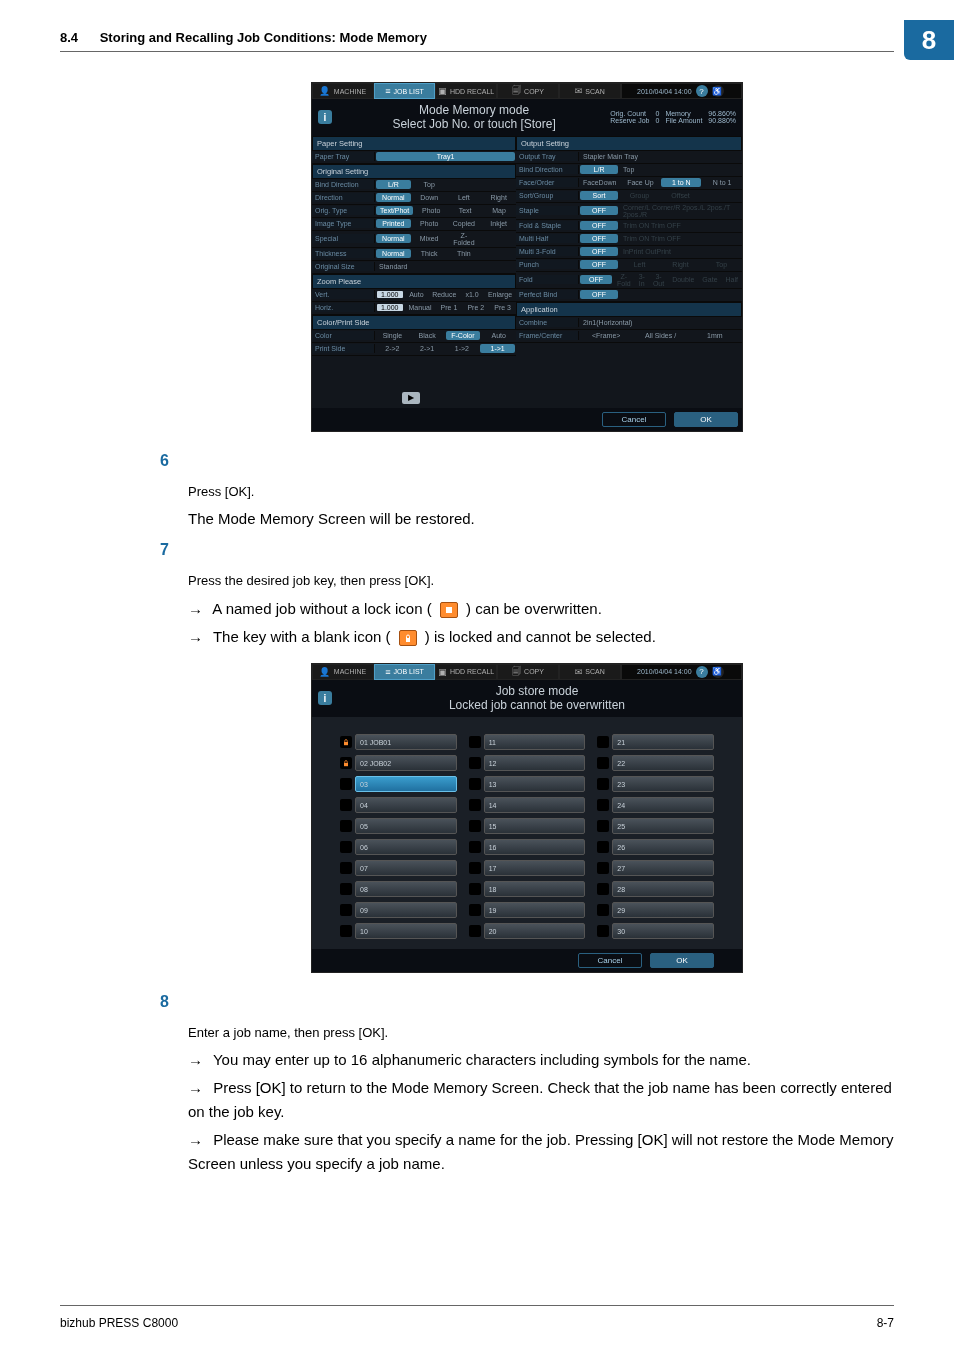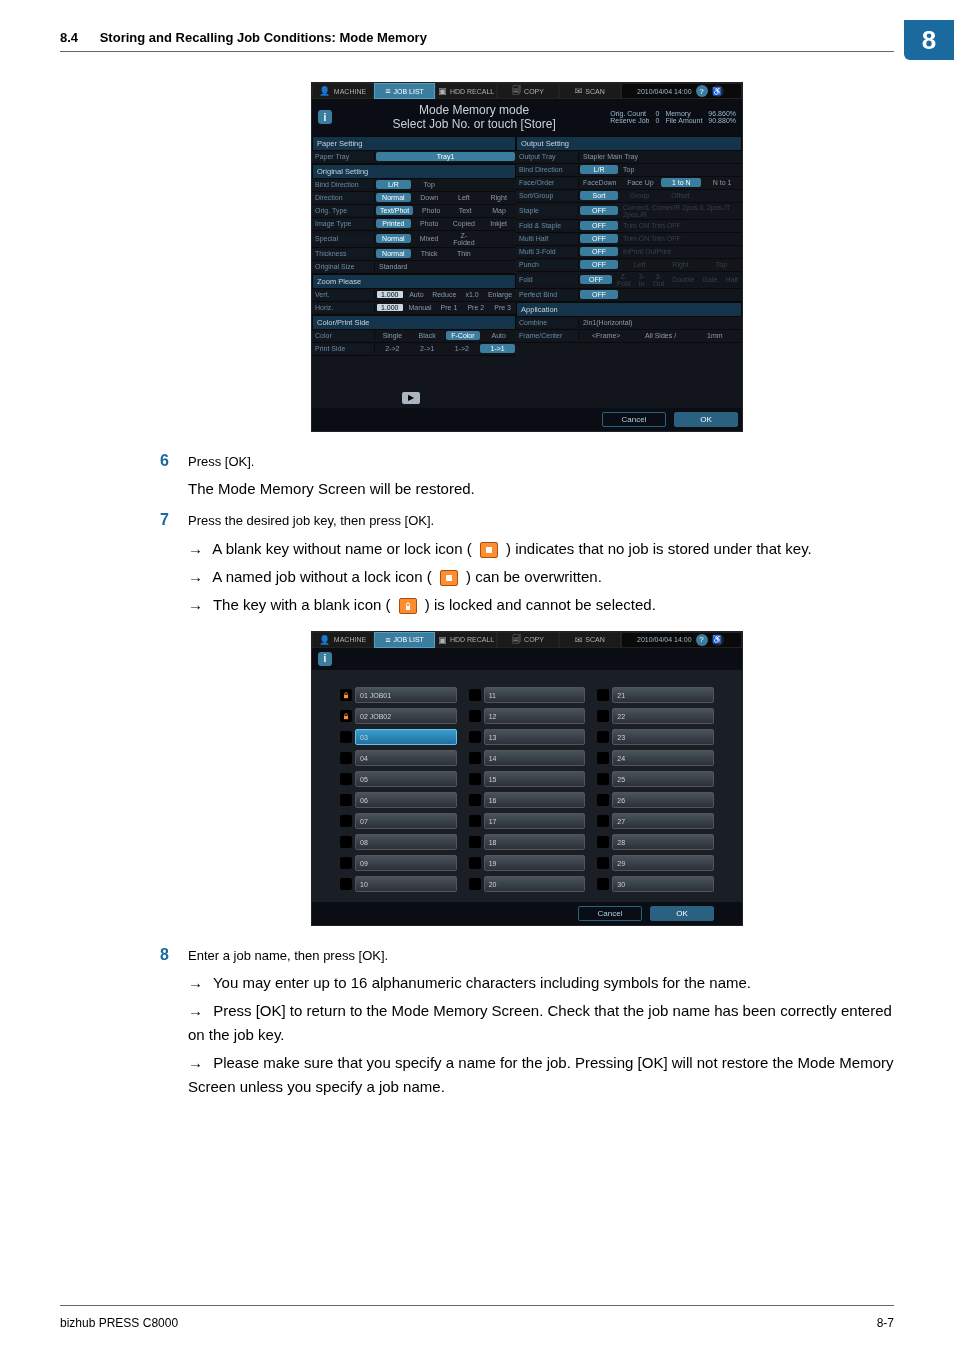--- a/index.html
+++ b/index.html
@@ -62,20 +62,21 @@
   .step-num {
     width: 28px;
     flex: 0 0 28px;
     color: #1a6aa0;
     font-weight: bold;
     font-size: 16px;
   }
   .step-text {
     font-size: 13px;
     line-height: 1.5;
+    margin-top: 30px;
   }
   .sub {
     margin-left: 28px;
     font-size: 15px;
     line-height: 1.6;
     margin-bottom: 4px;
   }
   .arrow {
     color: #000;
     font-weight: bold;
@@ -490,30 +491,20 @@
       <div class="step-text">Press [OK].</div>
     </div>
     <div class="sub">The Mode Memory Screen will be restored.</div>
 
     <div class="step-row" style="margin-top:10px;">
       <div class="step-num">7</div>
       <div class="step-text">Press the desired job key, then press [OK].</div>
     </div>
     <div class="sub">
       <span class="arrow">→</span>
-      <span>A blank key without name or lock icon (</span>
-      <span class="inline-icon">
-          <svg viewBox="0 0 10 10">
-            <rect x="2" y="2" width="6" height="6" fill="#fff"></rect>
-          </svg>
-        </span>
-      <span>) indicates that no job is stored under that key.</span>
-    </div>
-    <div class="sub">
-      <span class="arrow">→</span>
       <span>A named job without a lock icon (</span>
       <span class="inline-icon">
           <svg viewBox="0 0 10 10">
             <rect x="2" y="2" width="6" height="6" fill="#fff"></rect>
           </svg>
         </span>
       <span>) can be overwritten.</span>
     </div>
     <div class="sub" style="margin-bottom:14px;">
       <span class="arrow">→</span>
@@ -548,20 +539,24 @@
         <div class="tab dark">
             <span class="icn">✉</span>
             <span>SCAN</span>
           </div>
         <div class="tab date">
           <span>2010/04/04 14:00</span>&nbsp;<span class="round">?</span><span class="round" style="background:#222;">♿</span>
         </div>
       </div>
       <div class="info-bar">
         <div class="info-icon">i</div>
+        <div class="info-text">
+          <div>Job store mode</div>
+          <div>Locked job cannot be overwritten</div>
+        </div>
       </div>
       <div class="slots">
         <div class="slot">
             <div class="slot-ind">
               <svg viewBox="0 0 10 10">
                 <rect x="2.5" y="5" width="5" height="4" fill="#ff8c2e"></rect>
                 <path d="M3.5 5 V3.5 a1.5 1.5 0 0 1 3 0 V5" fill="none" stroke="#ff8c2e" stroke-width="1"></path>
               </svg>
             </div>
             <div class="slot-btn">01  JOB01</div>

